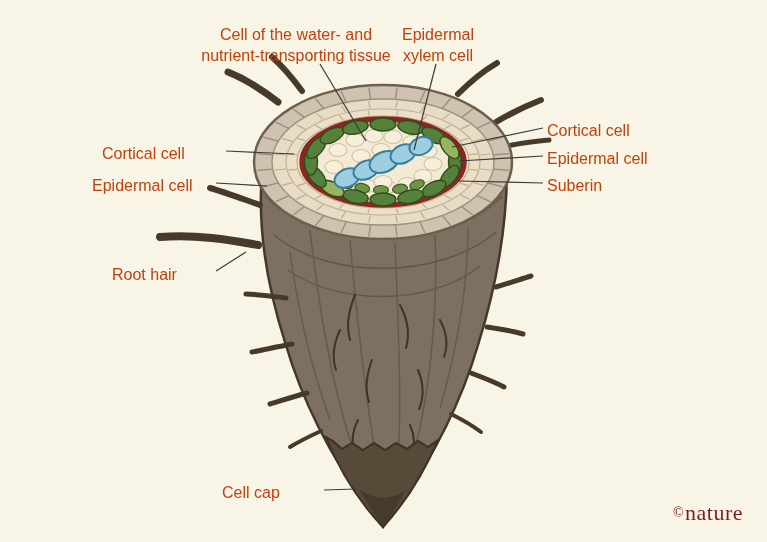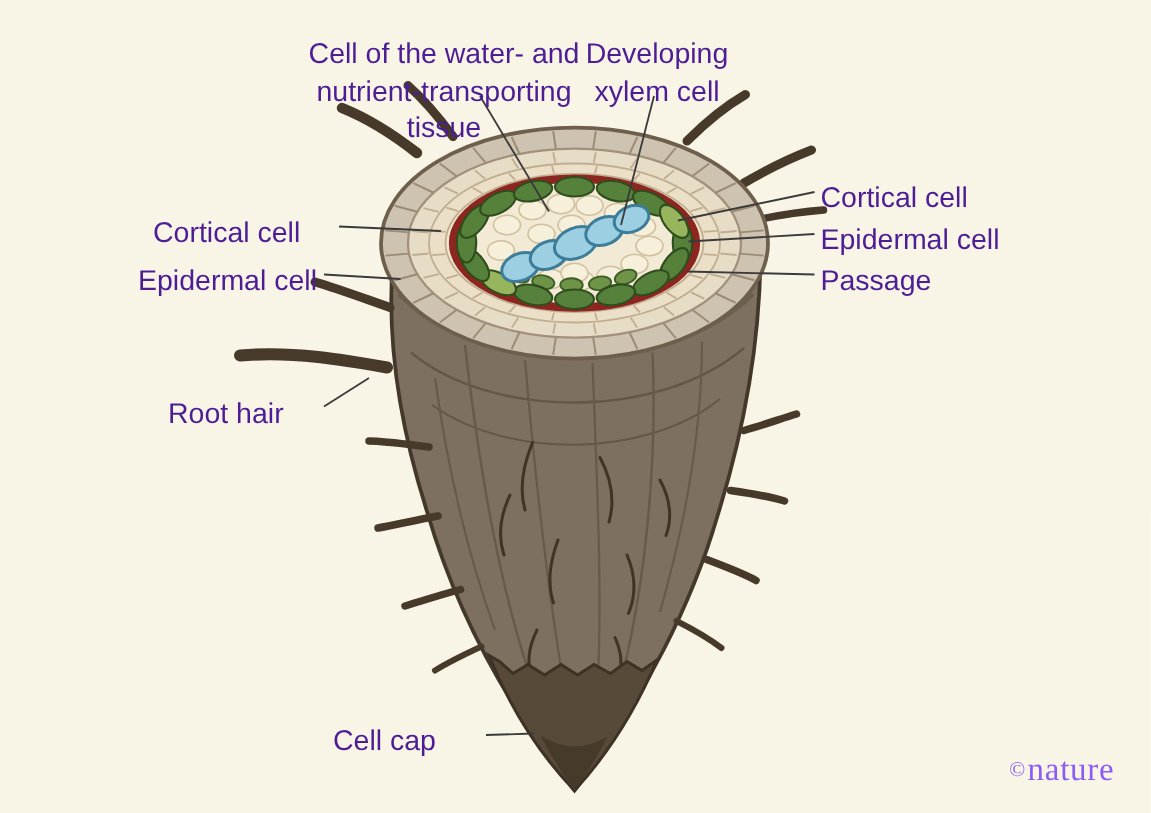--- a/index.html
+++ b/index.html
@@ -1,21 +1,21 @@
 <!DOCTYPE html>
 <html><head>
 <meta charset="utf-8">
 <style>
   html,body{margin:0;padding:0}
   .stage{position:relative;width:767px;height:542px;background:#f9f5e6;font-family:"Liberation Sans",sans-serif;overflow:hidden}
   .stage svg{position:absolute;left:0;top:0}
-  .label{position:absolute;font-size:19px;line-height:1.3;color:#4c1d95;white-space:pre-line}
+  .label{position:absolute;font-size:16px;line-height:1.3;color:#c2410c;white-space:pre-line}
   .label.r{text-align:left}
   .label.c{text-align:center}
-  .watermark{position:absolute;right:24px;bottom:16px;font-family:"Liberation Serif",serif;color:#8b5cf6;font-size:22px;letter-spacing:.5px}
+  .watermark{position:absolute;right:24px;bottom:16px;font-family:"Liberation Serif",serif;color:#7f1d1d;font-size:22px;letter-spacing:.5px}
   .watermark .sym{font-size:14px;vertical-align:3px;margin-right:1px}
 </style>
 </head>
 <body>
 
 <div class="stage">
 
   <svg id="root-illustration" width="767" height="542" viewBox="0 0 767 542">
 
     <g fill="none" stroke="#473a2a" stroke-linecap="round">
@@ -212,25 +212,25 @@
       <line x1="543" y1="183" x2="458" y2="181"></line>
       <line x1="226" y1="151" x2="294" y2="154"></line>
       <line x1="216" y1="183" x2="267" y2="186"></line>
       <line x1="216" y1="271" x2="246" y2="252"></line>
       <line x1="324" y1="490" x2="356" y2="489"></line>
     </g>
   </svg>
 
   <div class="label c" style="left:186px;top:25px;width:220px">Cell of the water- and
 nutrient-transporting tissue</div>
-  <div class="label c" style="left:388px;top:25px;width:100px">Developing
+  <div class="label c" style="left:388px;top:25px;width:100px">Epidermal
 xylem cell</div>
   <div class="label" style="left:547px;top:121px">Cortical cell</div>
   <div class="label" style="left:547px;top:149px">Epidermal cell</div>
-  <div class="label" style="left:547px;top:176px">Passage</div>
+  <div class="label" style="left:547px;top:176px">Suberin</div>
   <div class="label r" style="left:102px;top:144px;width:120px">Cortical cell</div>
   <div class="label r" style="left:112px;top:265px;width:100px">Root hair</div>
   <div class="label r" style="left:92px;top:176px;width:120px">Epidermal cell</div>
   <div class="label r" style="left:222px;top:483px;width:98px">Cell cap</div>
 
   <div class="watermark"><span class="sym">©</span><span>nature</span></div>
 
 </div>
 
 </body></html>

